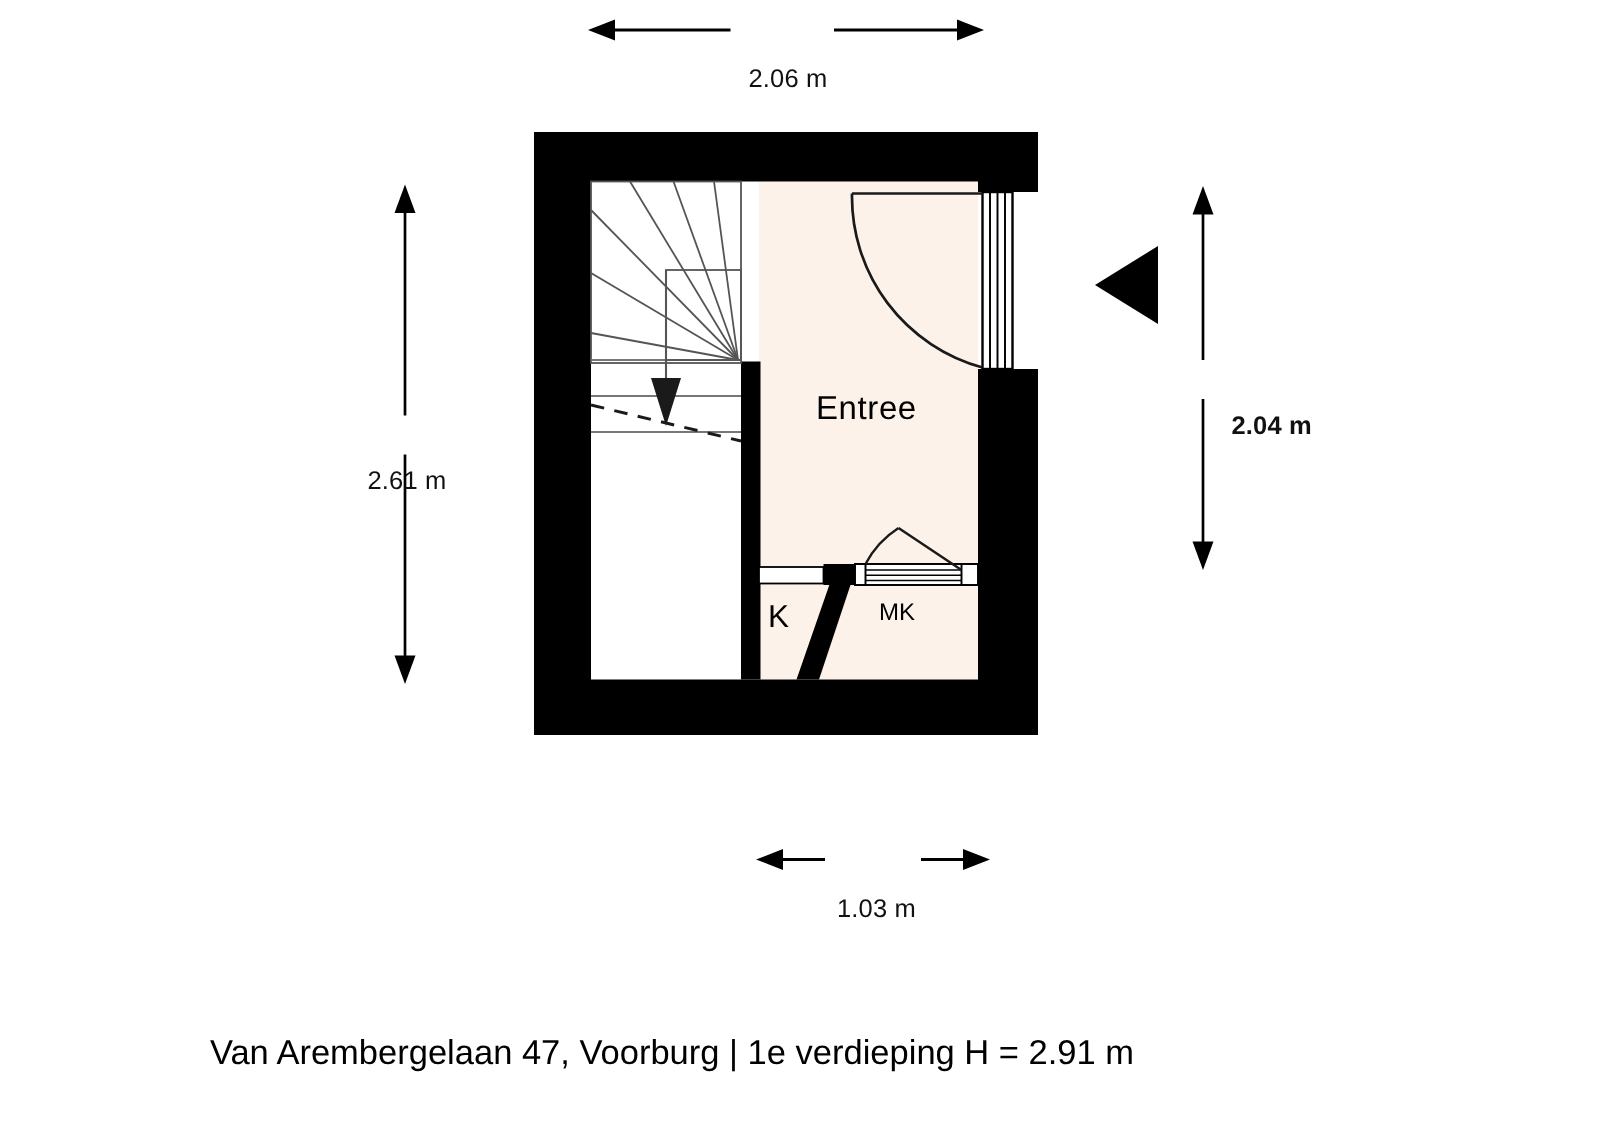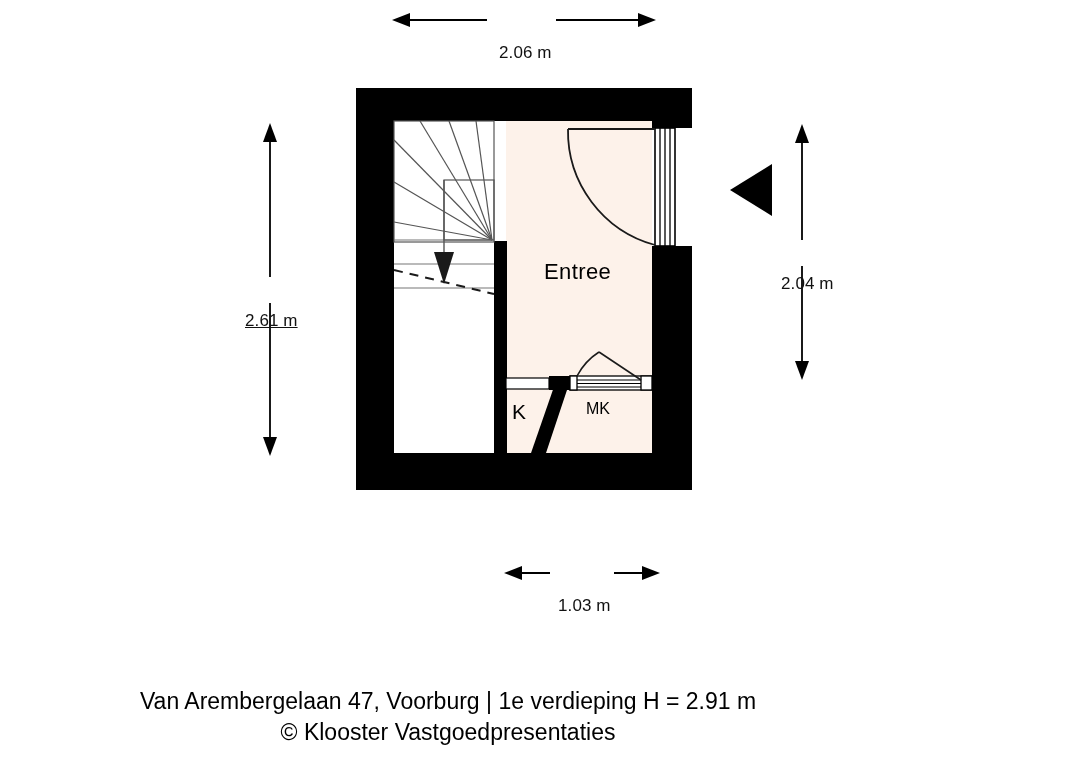--- a/index.html
+++ b/index.html
@@ -127,24 +127,23 @@
   </svg>
 
   <div class="room-label" id="label-entree" style="left:544px;top:259px;">Entree</div>
 
   <div class="room-label" id="label-k" style="left:512px;top:400px;">K</div>
 
   <div class="room-label" id="label-mk" style="left:586px;top:400px;">MK</div>
 
   <div class="dim-label" id="dim-top" style="left:499px;top:11px;">2.06 m</div>
 
-  <div class="dim-label" id="dim-left" style="left:245px;top:279px;text-decoration:underline;">2.61 m</div>
+  <div class="dim-label" id="dim-left" style="left:245px;top:279px;">2.61 m</div>
 
-  <div class="dim-label" id="dim-right" style="left:781px;top:242px;">2.04 m</div>
+  <div class="dim-label" id="dim-right" style="left:821px;top:242px;font-weight:bold;">2.04 m</div>
 
   <div class="dim-label" id="dim-bottom" style="left:558px;top:564px;">1.03 m</div>
 
   <div id="caption">
     <div class="cap-line">Van Arembergelaan 47, Voorburg  | 1e verdieping H = 2.91 m</div>
-    <div class="cap-line">© Klooster Vastgoedpresentaties</div>
   </div>
 
 </div>
 
 </body></html>

